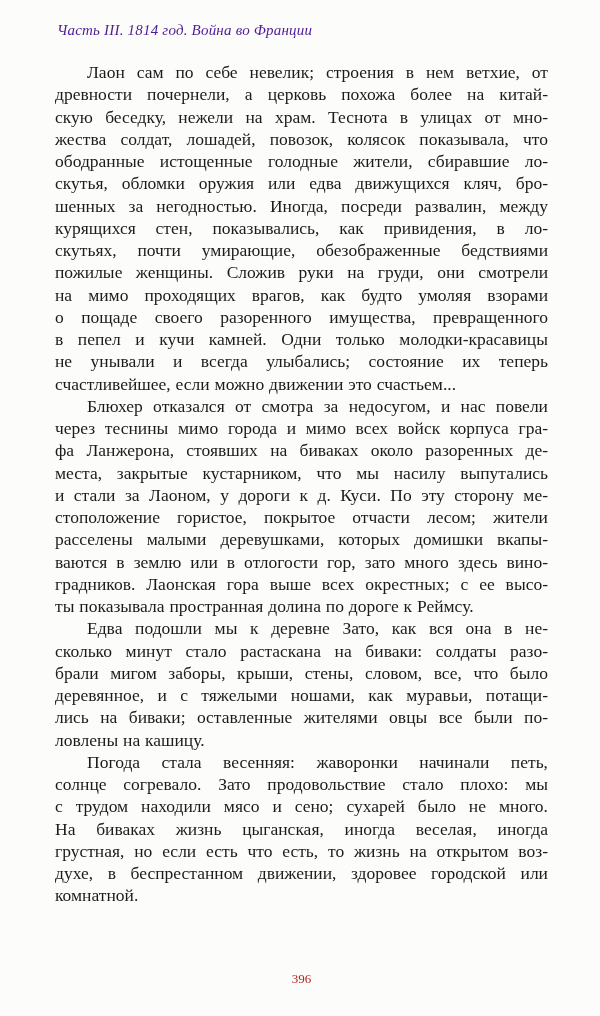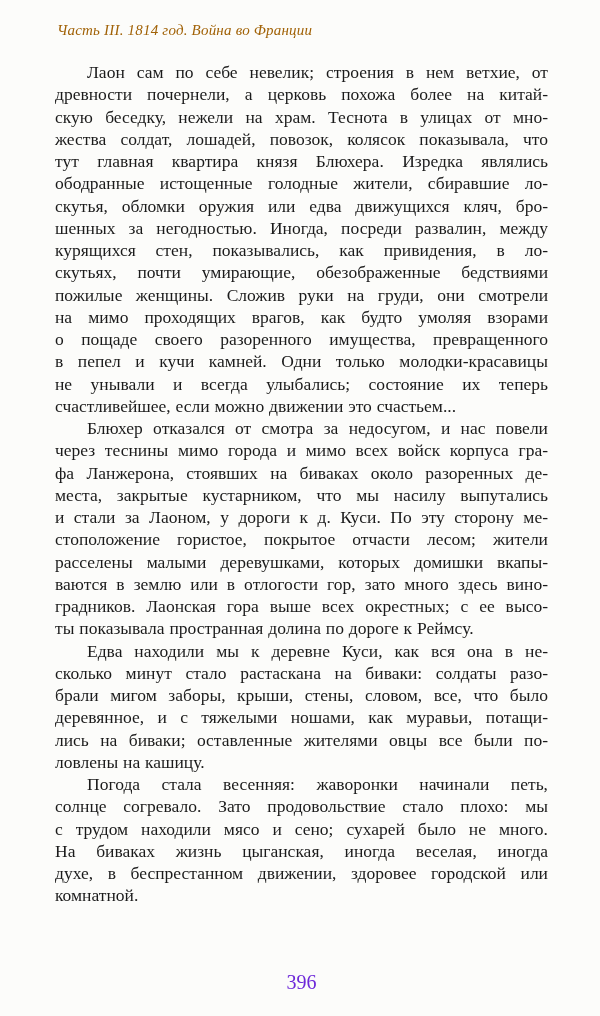--- a/index.html
+++ b/index.html
@@ -17,21 +17,21 @@
     font-family: "Liberation Serif", "DejaVu Serif", serif;
     color: #1b1b1b;
   }
   .running-header {
     position: absolute;
     left: 57px;
     top: 22px;
     font-style: italic;
     font-size: 15px;
     letter-spacing: 0.2px;
-    color: #a16207;
+    color: #4c1d95;
     white-space: nowrap;
   }
   .text-block {
     position: absolute;
     left: 55px;
     top: 61px;
     width: 493px;
     font-size: 17.5px;
     line-height: 22.25px;
   }
@@ -50,37 +50,36 @@
   }
   .line.last {
     text-align-last: left;
   }
   .page-number {
     position: absolute;
     left: 55px;
     width: 493px;
     top: 971px;
     text-align: center;
-    font-size: 20px;
-    color: #6d28d9;
+    font-size: 13px;
+    color: #b91c1c;
   }
 </style>
 </head>
 <body>
 
 <div class="page">
   <div class="running-header">Часть III. 1814 год. Война во Франции</div>
 
   <div class="text-block" id="text-block">
       <div class="paragraph">
         <div class="line first">Лаон сам по себе невелик; строения в нем ветхие, от</div>
         <div class="line">древности почернели, а церковь похожа более на китай-</div>
         <div class="line">скую беседку, нежели на храм. Теснота в улицах от мно-</div>
         <div class="line">жества солдат, лошадей, повозок, колясок показывала, что</div>
-        <div class="line">тут главная квартира князя Блюхера. Изредка являлись</div>
         <div class="line">ободранные истощенные голодные жители, сбиравшие ло-</div>
         <div class="line">скутья, обломки оружия или едва движущихся кляч, бро-</div>
         <div class="line">шенных за негодностью. Иногда, посреди развалин, между</div>
         <div class="line">курящихся стен, показывались, как привидения, в ло-</div>
         <div class="line">скутьях, почти умирающие, обезображенные бедствиями</div>
         <div class="line">пожилые женщины. Сложив руки на груди, они смотрели</div>
         <div class="line">на мимо проходящих врагов, как будто умоляя взорами</div>
         <div class="line">о пощаде своего разоренного имущества, превращенного</div>
         <div class="line">в пепел и кучи камней. Одни только молодки-красавицы</div>
         <div class="line">не унывали и всегда улыбались; состояние их теперь</div>
@@ -92,31 +91,32 @@
         <div class="line">фа Ланжерона, стоявших на биваках около разоренных де-</div>
         <div class="line">места, закрытые кустарником, что мы насилу выпутались</div>
         <div class="line">и стали за Лаоном, у дороги к д. Куси. По эту сторону ме-</div>
         <div class="line">стоположение гористое, покрытое отчасти лесом; жители</div>
         <div class="line">расселены малыми деревушками, которых домишки вкапы-</div>
         <div class="line">ваются в землю или в отлогости гор, зато много здесь вино-</div>
         <div class="line">градников. Лаонская гора выше всех окрестных; с ее высо-</div>
         <div class="line last">ты показывала пространная долина по дороге к Реймсу.</div>
       </div>
       <div class="paragraph">
-        <div class="line first">Едва находили мы к деревне Куси, как вся она в не-</div>
+        <div class="line first">Едва подошли мы к деревне Зато, как вся она в не-</div>
         <div class="line">сколько минут стало растаскана на биваки: солдаты разо-</div>
         <div class="line">брали мигом заборы, крыши, стены, словом, все, что было</div>
         <div class="line">деревянное, и с тяжелыми ношами, как муравьи, потащи-</div>
         <div class="line">лись на биваки; оставленные жителями овцы все были по-</div>
         <div class="line last">ловлены на кашицу.</div>
       </div>
       <div class="paragraph">
         <div class="line first">Погода стала весенняя: жаворонки начинали петь,</div>
         <div class="line">солнце согревало. Зато продовольствие стало плохо: мы</div>
         <div class="line">с трудом находили мясо и сено; сухарей было не много.</div>
         <div class="line">На биваках жизнь цыганская, иногда веселая, иногда</div>
+        <div class="line">грустная, но если есть что есть, то жизнь на открытом воз-</div>
         <div class="line">духе, в беспрестанном движении, здоровее городской или</div>
         <div class="line last">комнатной.</div>
       </div>
     </div>
 
   <div class="page-number">396</div>
 </div>
 
 </body></html>

